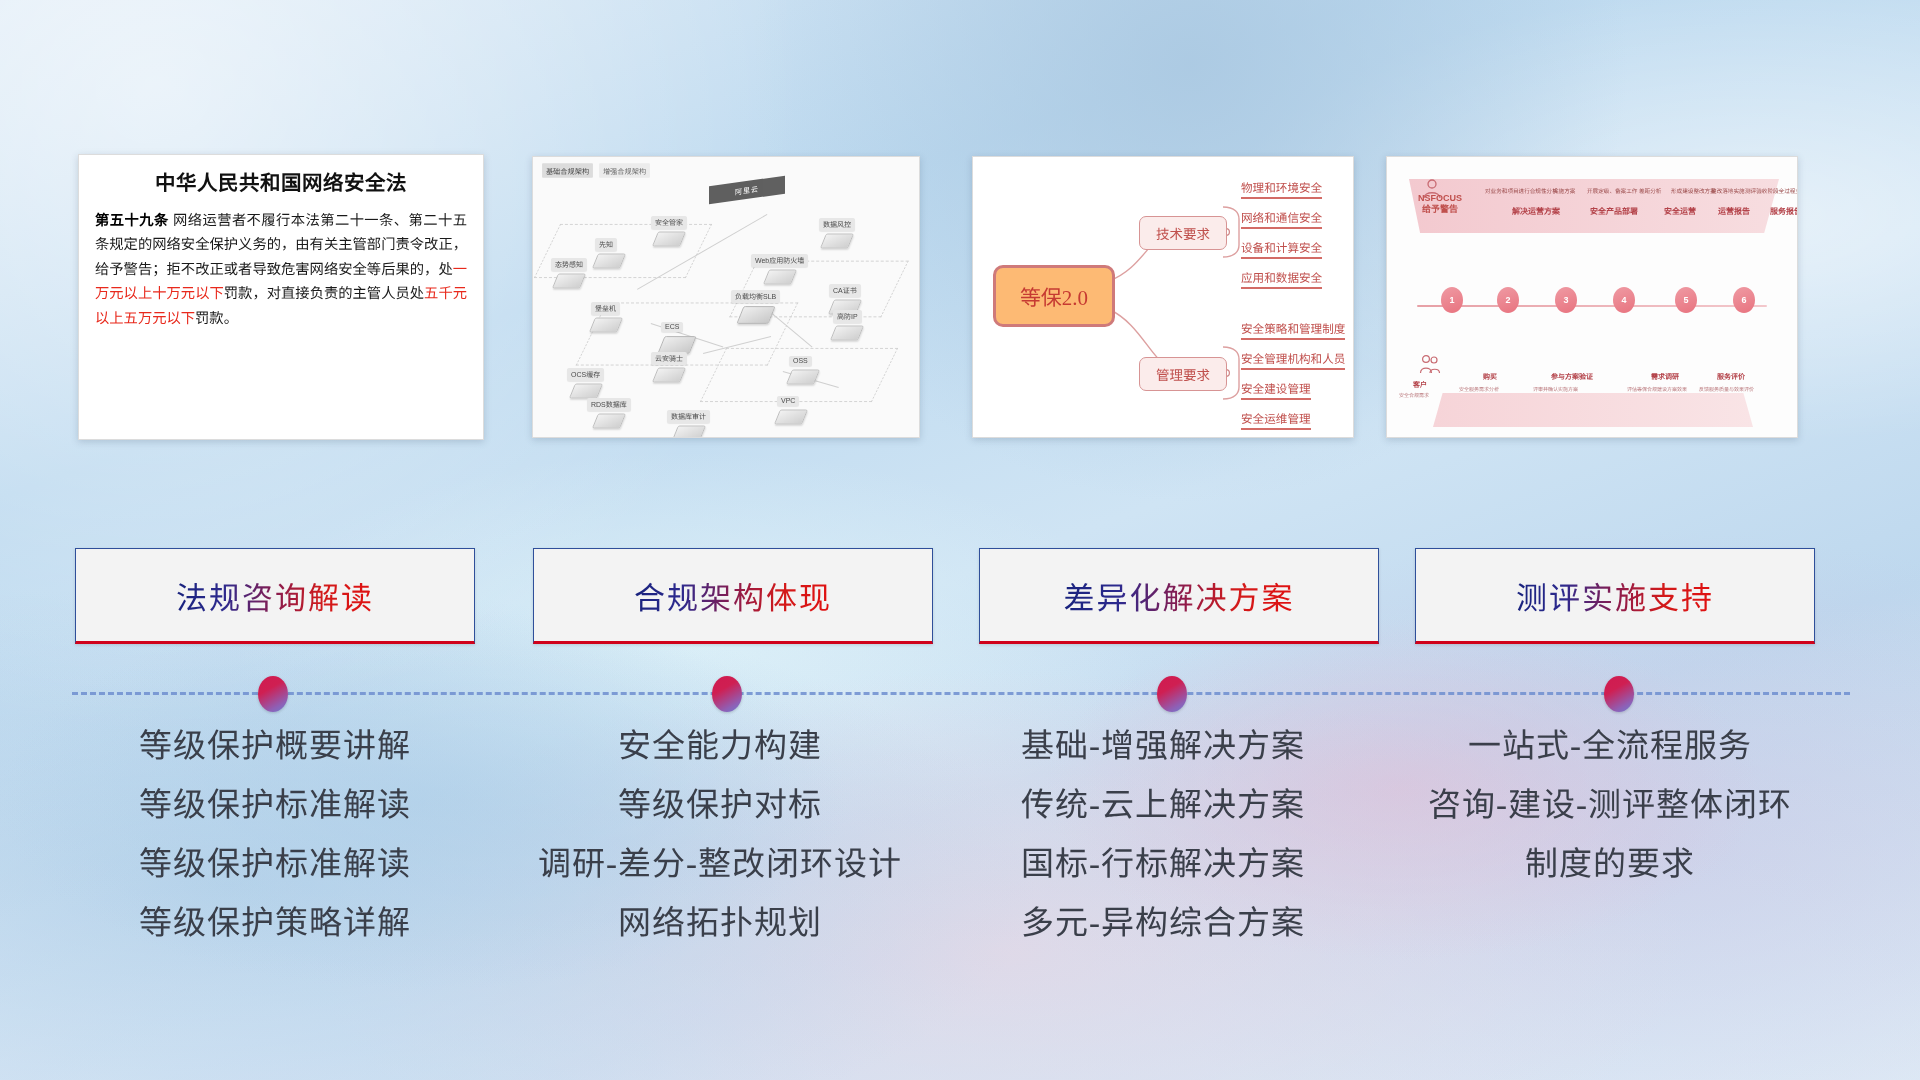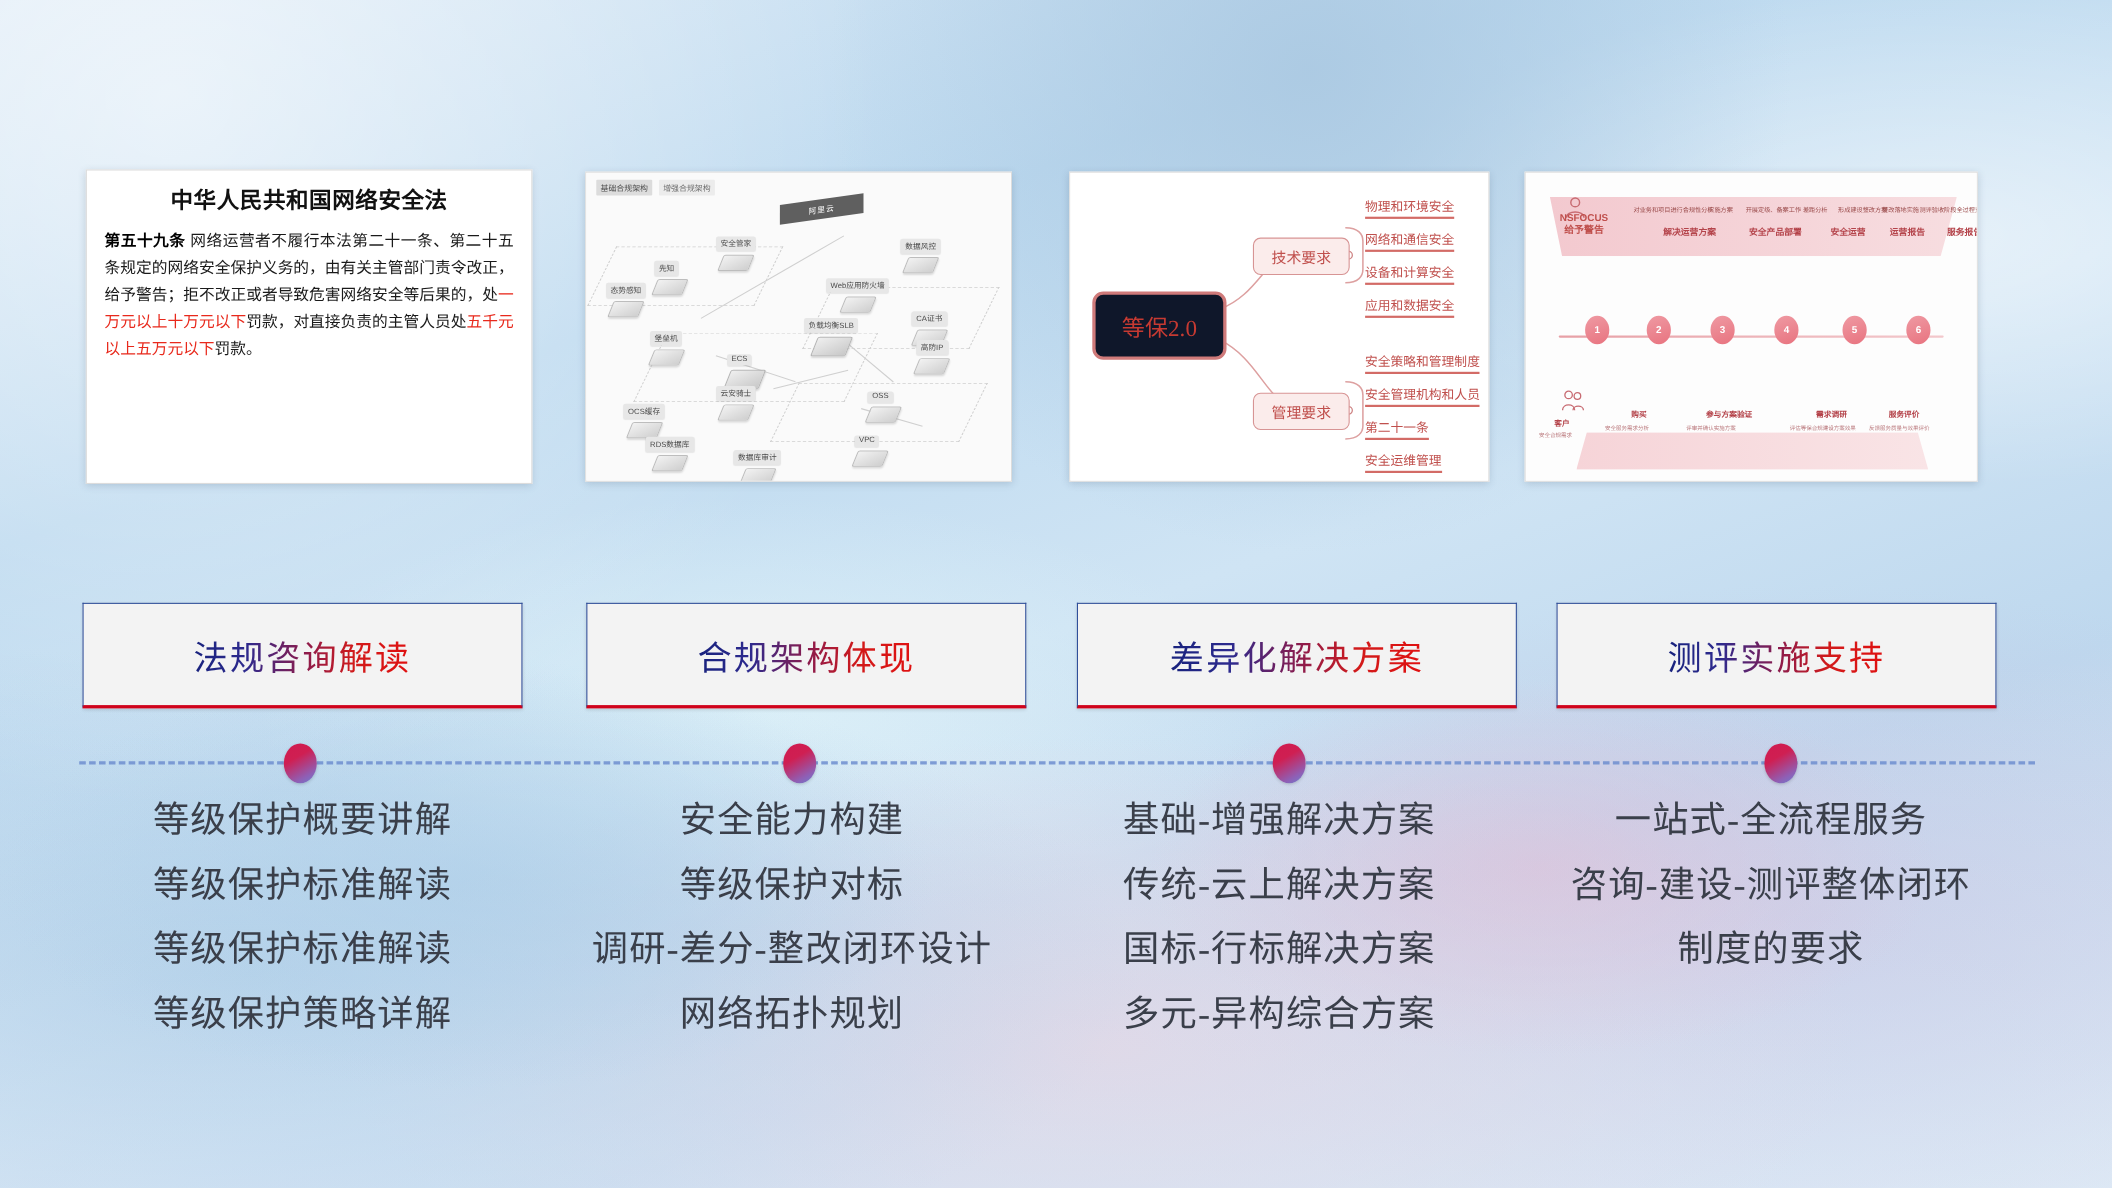--- a/index.html
+++ b/index.html
@@ -62,21 +62,21 @@
       transform:skewX(-22deg) scaleY(.82);box-shadow:1px 2px 2px rgba(0,0,0,.13);}
   .node .srv{width:30px;height:20px;margin:1px auto 0;
       background:linear-gradient(145deg,#efefef,#c8c8c8);border:1px solid #b4b4b4;border-radius:2px;
       transform:skewX(-22deg) scaleY(.8);box-shadow:1px 2px 2px rgba(0,0,0,.14);}
   .plate{position:absolute;border:1px dashed #cfcfcf;}
   .ln{position:absolute;background:#cfcfcf;height:1px;transform-origin:0 0;}
 
   
   .mind{position:relative;width:100%;height:100%;background:#fff;}
   .mind .root{position:absolute;left:20px;top:108px;width:116px;height:56px;
-     border:3px solid #cf7a7a;border-radius:10px;background:#0f172a;
+     border:3px solid #cf7a7a;border-radius:10px;background:#fdba74;
      display:flex;align-items:center;justify-content:center;color:#c63a32;font-size:21px;
      font-family:"Liberation Serif",serif;}
   .mind .brn{position:absolute;width:86px;height:32px;border:1.6px solid #d79494;border-radius:7px;
      background:#fbeceb;display:flex;align-items:center;justify-content:center;
      color:#c0504d;font-size:13.5px;font-family:"Liberation Serif",serif;white-space:nowrap;}
   .mind .leaf{position:absolute;color:#c0504d;font-size:11.6px;white-space:nowrap;
      font-family:"Liberation Serif",serif;padding-bottom:2px;border-bottom:2px solid #d36b66;}
   .mind svg{position:absolute;left:0;top:0;}
 
   
@@ -240,21 +240,21 @@
 
       <div class="brn" style="left:166px;top:59px;">技术要求</div>
       <div class="leaf" style="left:268px;top:22px;">物理和环境安全</div>
       <div class="leaf" style="left:268px;top:52px;">网络和通信安全</div>
       <div class="leaf" style="left:268px;top:82px;">设备和计算安全</div>
       <div class="leaf" style="left:268px;top:112px;">应用和数据安全</div>
 
       <div class="brn" style="left:166px;top:200px;">管理要求</div>
       <div class="leaf" style="left:268px;top:163px;">安全策略和管理制度</div>
       <div class="leaf" style="left:268px;top:193px;">安全管理机构和人员</div>
-      <div class="leaf" style="left:268px;top:223px;">第二十一条</div>
+      <div class="leaf" style="left:268px;top:223px;">安全建设管理</div>
       <div class="leaf" style="left:268px;top:253px;">安全运维管理</div>
     </div>
   </div>
 
   <div class="card c4">
     <div class="road">
       <div class="band"></div>
       <div class="band2"></div>
 
       <svg class="ico" style="left:34px;top:22px;" width="22" height="20" viewBox="0 0 22 20">

